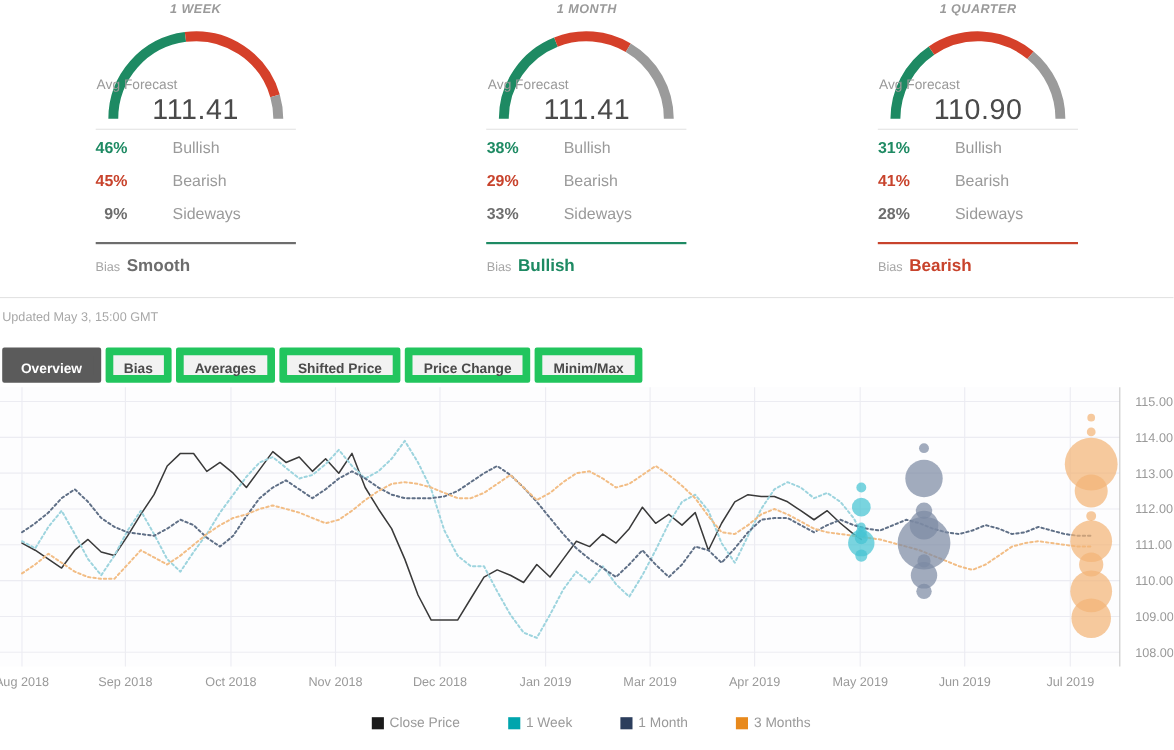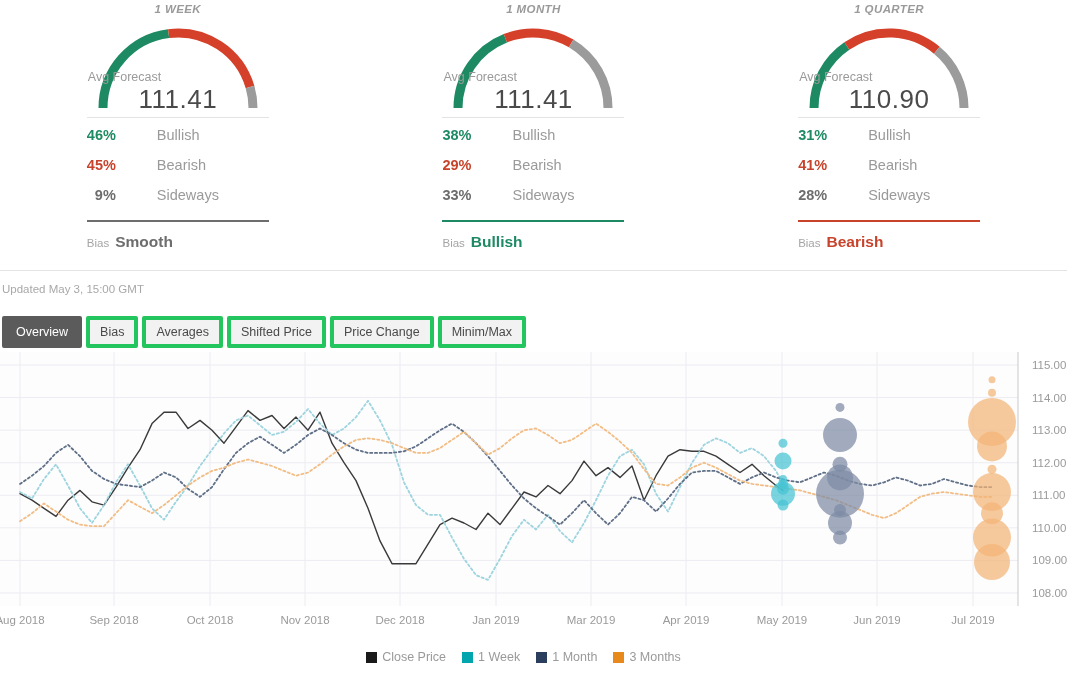--- a/index.html
+++ b/index.html
@@ -65,36 +65,36 @@
   .hr-main { width: 1067px; height: 1px; background: #e3e3e3; margin-top: 2px; }
 
   .updated {
     font-size: 11.5px; color: #a8a8a8;
     padding: 12px 0 0 2px; height: 30px;
   }
 
   
   .tabs { display: flex; gap: 4px; padding: 15px 0 0 2px; height: 47px; }
   .tab {
-    font-size: 12.5px; font-weight: normal; color: #4a4a4a;
-    background: #f2f2f2; border: 4px solid #22c55e;
+    font-size: 12.5px; font-weight: bold; color: #4a4a4a;
+    background: #f2f2f2; border: 7px solid #22c55e;
     padding: 6px 10px 7px 10px; border-radius: 2px;
     line-height: 12px; white-space: nowrap; cursor: pointer;
   }
   .tab.active { background: #5b5b5b; color: #ffffff; border-color: #5b5b5b; }
 
   
   .chart-area { position: relative; width: 1067px; height: 300px; }
   .chart-svg { display: block; }
 
   .legend {
     display: flex; justify-content: center; align-items: center;
     gap: 16px; height: 18px; padding-right: 20px;
   }
-  .legend-item { display: flex; align-items: center; gap: 5px; }
+  .legend-item { display: flex; align-items: center; gap: 5px; margin-left: 28px; }
   .legend-swatch { width: 11px; height: 11px; display: inline-block; }
   .legend-text { font-size: 12.5px; color: #9a9a9a; }
 </style>
 </head>
 <body>
 
 <div class="panels">
 
   <div class="panel">
     <div class="panel-title">1 WEEK</div>

